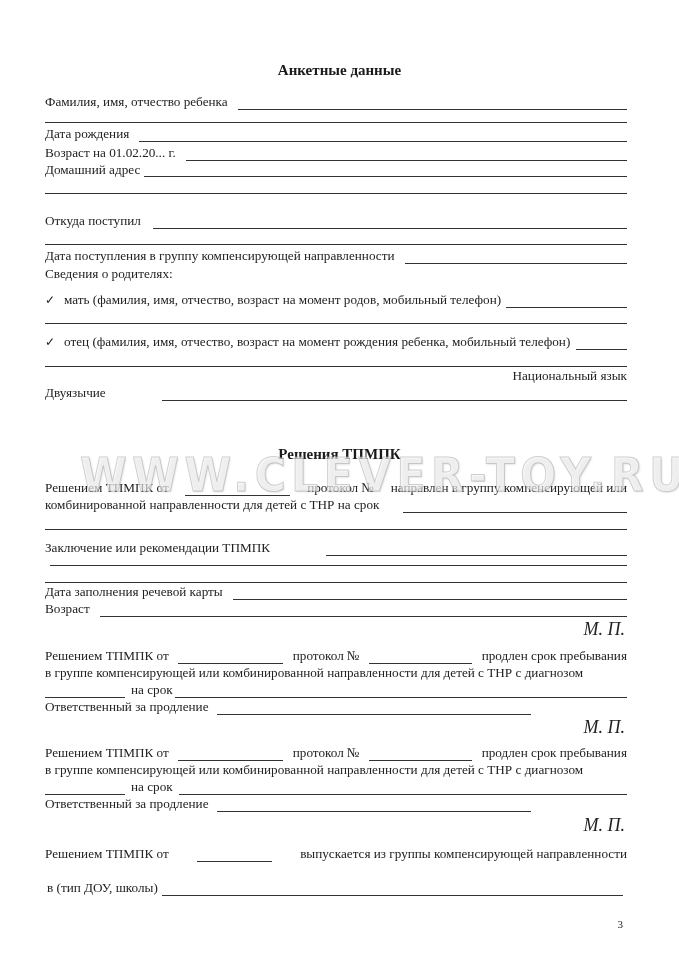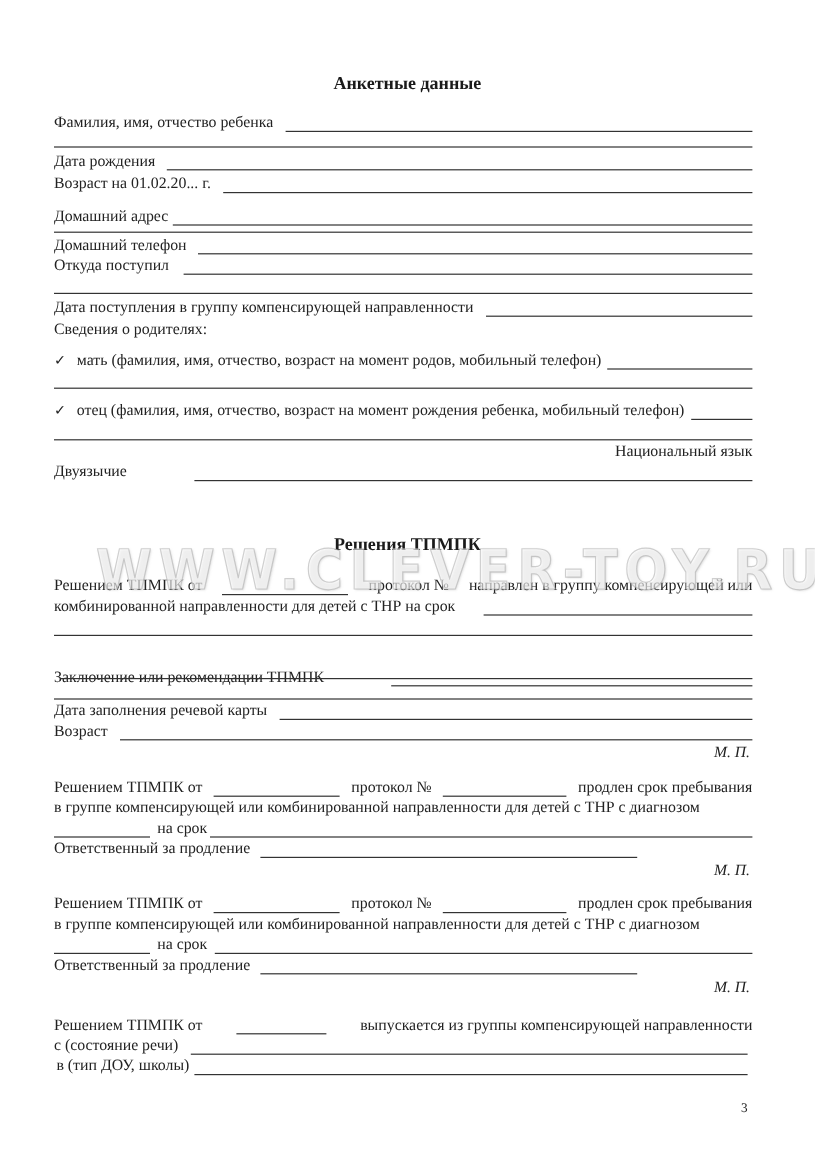--- a/index.html
+++ b/index.html
@@ -11,21 +11,21 @@
     .title {
       position: absolute; left: 0; width: 679px; text-align: center;
       font-weight: bold; font-size: 15px; color: #1a1a1a;
     }
     .row { position: absolute; left: 45px; right: 52px; height: 16px; display: flex; align-items: flex-end; white-space: nowrap; }
     .lbl { flex: 0 0 auto; line-height: 16px; }
     .fill { flex: 1 1 auto; border-bottom: 1px solid #333; margin-left: 6px; height: 13px; }
     .blank { display: inline-block; border-bottom: 1px solid #333; height: 13px; vertical-align: bottom; }
     .fullline { position: absolute; border-bottom: 1px solid #333; height: 0; }
     .check { display: inline-block; width: 14px; margin-right: 5px; font-size: 12px; }
-    .mp { position: absolute; right: 54px; font-style: italic; font-size: 13px; }
+    .mp { position: absolute; right: 54px; font-style: italic; font-size: 18px; }
     .just { position: absolute; left: 45px; right: 52px; text-align: justify; text-align-last: justify; white-space: nowrap; line-height: 16px; display: flex; justify-content: space-between; align-items: flex-end; }
     .pagenum { position: absolute; right: 56px; top: 918px; font-size: 11px; }
     .watermark {
       position: absolute; left: 80px; top: 448px; width: 530px; height: 50px;
       font-family: "DejaVu Sans", sans-serif; font-weight: bold; font-size: 46px; letter-spacing: 6px;
       color: rgba(255,255,255,0.55); -webkit-text-stroke: 1px rgba(170,170,170,0.55);
       text-shadow: 1px 1px 2px rgba(150,150,150,0.35);
       pointer-events: none; white-space: nowrap; transform: scaleX(0.92); transform-origin: left;
     }
   </style>
@@ -43,30 +43,26 @@
   <div class="fullline" style="left:45px; right:52px; top:122px;"></div>
 
   <div class="row" style="top:126px;">
     <span class="lbl">Дата рождения</span>
     <span class="fill" style="margin-left:10px;"></span>
   </div>
   <div class="row" style="top:145px;">
     <span class="lbl">Возраст на 01.02.20... г.</span>
     <span class="fill" style="margin-left:10px;"></span>
   </div>
-  <div class="row" style="top:172px;">
+  <div class="row" style="top:162px;align-items:center;">
     <span class="lbl">Домашний адрес</span>
     <span class="fill" style="margin-left:4px;"></span>
   </div>
   <div class="fullline" style="left:45px; right:52px; top:193px;"></div>
 
-  <div class="row" style="top:196px;">
-    <span class="lbl">Домашний телефон</span>
-    <span class="fill" style="margin-left:10px;"></span>
-  </div>
   <div class="row" style="top:213px;">
     <span class="lbl">Откуда поступил</span>
     <span class="fill" style="margin-left:12px;"></span>
   </div>
   <div class="fullline" style="left:45px; right:52px; top:244px;"></div>
 
   <div class="row" style="top:248px;">
     <span class="lbl">Дата поступления в группу компенсирующей направленности</span>
     <span class="fill" style="margin-left:10px;"></span>
   </div>
@@ -102,21 +98,21 @@
     <span class="blank" style="width:105px;"></span>
     <span>протокол №</span>
     <span>направлен в группу компенсирующей или</span>
   </div>
   <div class="row" style="top:497px;">
     <span class="lbl">комбинированной направленности для детей с ТНР на срок</span>
     <span class="fill" style="margin-left:24px;"></span>
   </div>
   <div class="fullline" style="left:45px; right:52px; top:529px;"></div>
 
-  <div class="row" style="top:556px;gap:48px;">
+  <div class="row" style="top:540px;gap:48px;">
     <span class="lbl">Заключение или рекомендации ТПМПК</span>
     <span class="fill" style="margin-left:8px;"></span>
   </div>
   <div class="fullline" style="left:50px; right:52px; top:565px;"></div>
   <div class="fullline" style="left:45px; right:52px; top:582px;"></div>
 
   <div class="row" style="top:584px;">
     <span class="lbl">Дата заполнения речевой карты</span>
     <span class="fill" style="margin-left:10px;"></span>
   </div>
@@ -166,24 +162,20 @@
     <span class="lbl">Ответственный за продление</span>
     <span class="fill" style="margin-left:8px;"></span>
   </div>
   <div class="mp" style="top:815px;">М. П.</div>
 
   <div class="just" style="top:846px;">
     <span>Решением ТПМПК от</span>
     <span class="blank" style="width:75px;"></span>
     <span>выпускается из группы компенсирующей направленности</span>
   </div>
-  <div class="row" style="top:863px; right:56px;">
-    <span class="lbl">с (состояние речи)</span>
-    <span class="fill" style="margin-left:10px;"></span>
-  </div>
   <div class="row" style="top:880px; left:47px; right:56px;">
     <span class="lbl">в (тип ДОУ, школы)</span>
     <span class="fill" style="margin-left:4px;"></span>
   </div>
 
   <div class="pagenum">3</div>
 
   <div class="watermark">WWW.CLEVER-TOY.RU</div>
 </div>
 

